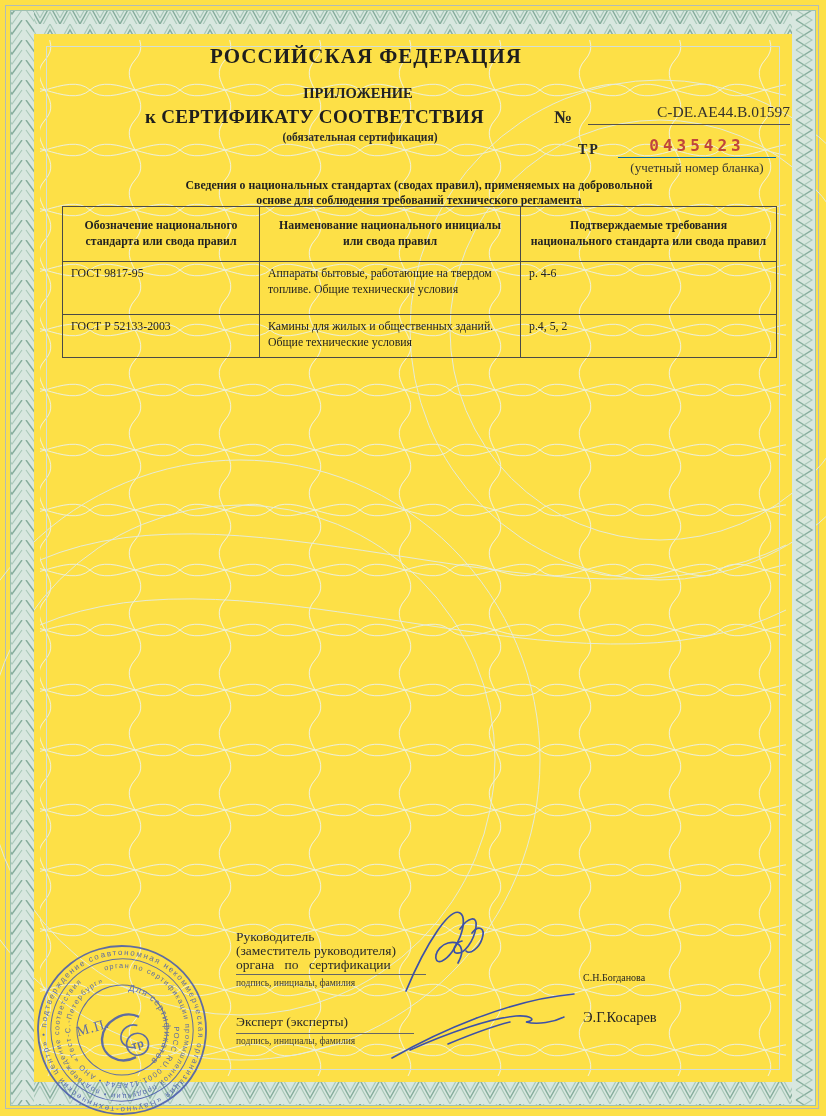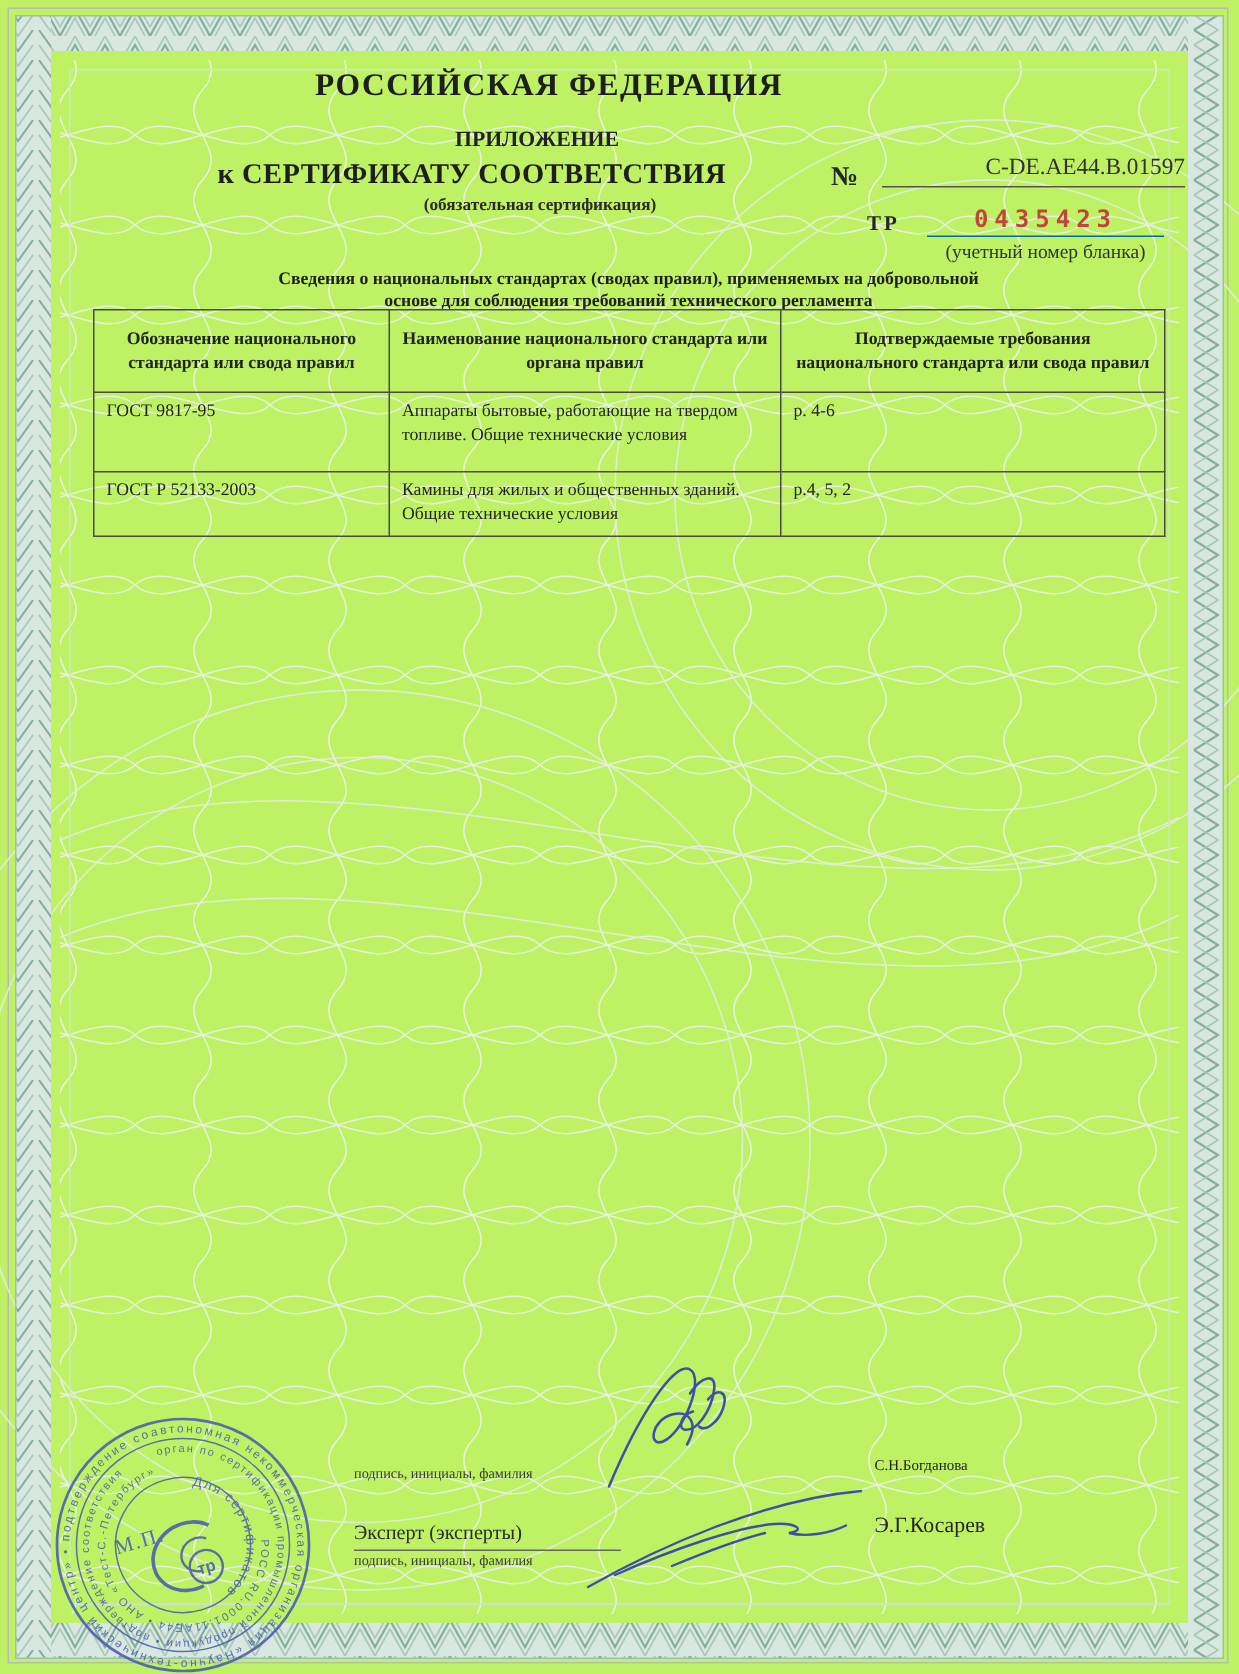--- a/index.html
+++ b/index.html
@@ -1,19 +1,19 @@
 <!DOCTYPE html>
 <html><head>
 <meta charset="utf-8">
 <style>
   html,body{margin:0;padding:0;background:#ffffff;}
   .page{
     position:relative;
     width:826px;height:1116px;
-    background:#bef264;
+    background:#fde047;
     overflow:hidden;
     font-family:"Liberation Serif", serif;
     color:#262626;
     text-decoration:underline;
   }
   .bg{position:absolute;left:0;top:0;z-index:0;}
   .layer{position:absolute;z-index:2;}
 
   
   .country-title{left:0;top:44px;width:732px;text-align:center;
@@ -143,37 +143,42 @@
   <div class="layer std-table-wrap">
     <table class="std">
       <colgroup>
           <col class="c1">
           <col class="c2">
           <col class="c3">
         </colgroup>
       <tbody>
           <tr>
         <th>Обозначение национального стандарта или свода правил</th>
-        <th>Наименование национального стандарта или органа правил</th>
+        <th>Наименование национального инициалы или свода правил</th>
         <th>Подтверждаемые требования национального стандарта или свода правил</th>
       </tr>
       <tr class="r1">
         <td>ГОСТ 9817-95</td>
         <td>Аппараты бытовые, работающие на твердом топливе. Общие технические условия</td>
         <td>р. 4-6</td>
       </tr>
       <tr class="r2">
         <td>ГОСТ Р 52133-2003</td>
         <td>Камины для жилых и общественных зданий. Общие технические условия</td>
         <td>р.4, 5, 2</td>
       </tr>
     </tbody>
       </table>
   </div>
 
+  <div class="layer role head-role">
+    <div>Руководитель</div>
+    <div>(заместитель руководителя)</div>
+    <div class="spread">органа по сертификации</div>
+  </div>
   <div class="layer small-caption head-caption">подпись, инициалы, фамилия</div>
   <div class="layer head-name">С.Н.Богданова</div>
 
   <div class="layer expert-role">Эксперт (эксперты)</div>
   <div class="layer small-caption expert-caption">подпись, инициалы, фамилия</div>
   <div class="layer expert-name">Э.Г.Косарев</div>
 
   <svg class="layer sig1" width="115" height="95" viewBox="0 0 115 95">
     <g fill="none" stroke="#3c50a8" stroke-width="1.7" stroke-linecap="round">
       <path d="M8,88 C28,40 52,4 62,10 C72,16 58,52 44,58 C34,62 36,44 50,40 C62,37 68,46 60,60"></path>

